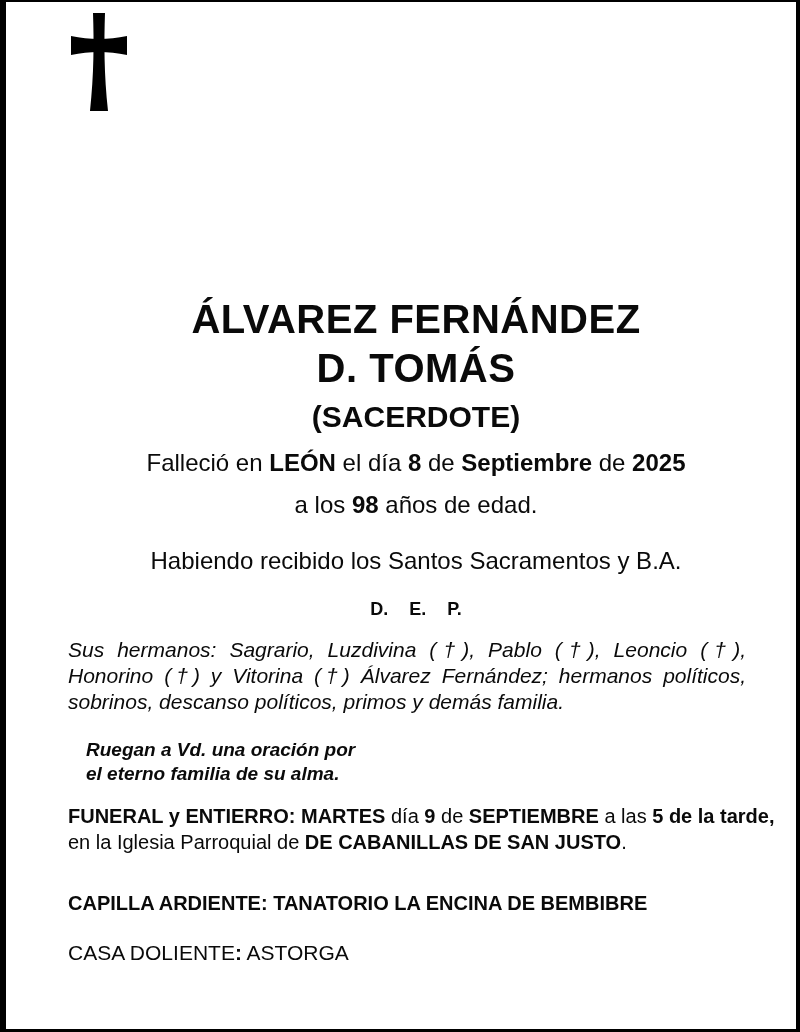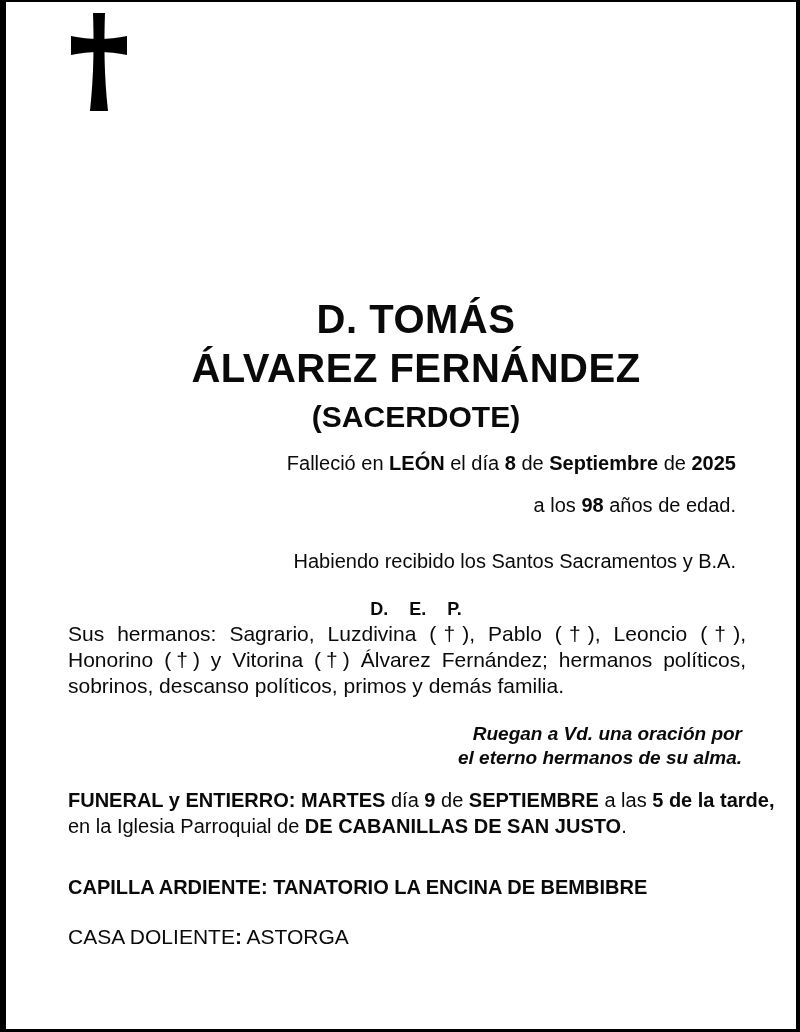--- a/index.html
+++ b/index.html
@@ -15,33 +15,33 @@
     box-sizing: border-box;
     font-family: "Liberation Sans", "DejaVu Sans", sans-serif;
     color: #0a0a0a;
     overflow: hidden;
   }
   .cross-wrap { margin: 10px 0 0 64px; width: 58px; height: 100px; }
   .cross-wrap svg { display: block; }
 
   .center-block { text-align: center; padding-left: 90px; padding-right: 60px; }
   .left-block   { text-align: left; padding-left: 62px; padding-right: 50px; }
-  .right-block  { text-align: right; padding-right: 54px; padding-left: 120px; }
+  .right-block  { padding-right: 54px; padding-left: 80px; }
 
   .title-block { margin-top: 183px; }
   .title-line { font-size: 40px; line-height: 49px; font-weight: 700; letter-spacing: 0.5px; }
   .subtitle-line { margin-top: 4px; font-size: 30px; line-height: 40px; font-weight: 700; }
 
-  .meta { font-size: 20px; line-height: 24px; text-align: right; }
+  .meta { font-size: 24px; line-height: 24px; }
   .death-line { margin-top: 14px; }
   .age-line { margin-top: 18px; }
   .sacraments-line { margin-top: 32px; }
   .dep-line { margin-top: 24px; font-size: 18px; line-height: 24px; font-weight: 700; word-spacing: 16px; }
 
-  .family-block { font-size: 21px; line-height: 26px; }
+  .family-block { margin-top: 16px; font-size: 21px; line-height: 26px; font-style: italic; }
   .family-line-justify { text-align: justify; text-align-last: justify; }
 
   .prayer-block { margin-top: 23px; font-size: 19px; line-height: 24px; font-weight: 700; font-style: italic; }
 
   .funeral-block { margin-top: 17px; font-size: 20px; line-height: 26px; white-space: nowrap; }
   .wake-block { margin-top: 36px; font-size: 20px; line-height: 25px; white-space: nowrap; }
   .home-line { margin-top: 25px; font-size: 21px; line-height: 24px; }
 
   .b { font-weight: 700; }
 </style>
@@ -51,42 +51,42 @@
 <div class="page">
 
   <div class="cross-wrap">
     <svg width="58" height="100" viewBox="0 0 58 100" xmlns="http://www.w3.org/2000/svg" aria-hidden="true">
       <path fill="#000000" d="M23,1 L35,1 C34,30 34,62 38,99 L20,99 C24,62 24,30 23,1 Z"></path>
       <path fill="#000000" d="M1,24 C20,28 38,28 57,24 L57,43 C38,39 20,39 1,43 Z"></path>
     </svg>
   </div>
 
   <div class="title-block center-block">
+    <div class="title-line">ÁLVAREZ FERNÁNDEZ</div>
     <div class="title-line">D. TOMÁS</div>
-    <div class="title-line">ÁLVAREZ FERNÁNDEZ</div>
     <div class="subtitle-line">(SACERDOTE)</div>
   </div>
 
   <div class="meta death-line center-block"><span>Falleció en </span><span class="b">LEÓN</span><span> el día </span><span class="b">8</span><span> de </span><span class="b">Septiembre</span><span> de </span><span class="b">2025</span></div>
 
   <div class="meta age-line center-block"><span>a los  </span><span class="b">98</span><span>  años de edad.</span></div>
 
   <div class="meta sacraments-line center-block">Habiendo recibido los Santos Sacramentos y B.A.</div>
 
   <div class="dep-line center-block">D. E. P.</div>
 
   <div class="family-block left-block">
     <div class="family-line-justify">Sus hermanos: Sagrario, Luzdivina (†), Pablo (†), Leoncio (†),</div>
     <div class="family-line-justify">Honorino (†) y Vitorina (†) Álvarez Fernández; hermanos políticos,</div>
     <div>sobrinos, descanso políticos, primos y demás familia.</div>
   </div>
 
   <div class="prayer-block right-block">
     <div>Ruegan a Vd. una oración por</div>
-    <div>el eterno hermanos de su alma.</div>
+    <div>el eterno familia de su alma.</div>
   </div>
 
   <div class="funeral-block left-block">
     <div><span class="b">FUNERAL y ENTIERRO: MARTES</span><span> día </span><span class="b">9</span><span> de </span><span class="b">SEPTIEMBRE</span><span> a las </span><span class="b">5  de la tarde,</span></div>
     <div><span>en la Iglesia Parroquial de  </span><span class="b">DE CABANILLAS DE SAN JUSTO</span><span>.</span></div>
   </div>
 
   <div class="wake-block left-block">
     <div class="b">CAPILLA ARDIENTE: TANATORIO LA ENCINA DE BEMBIBRE</div>
   </div>

